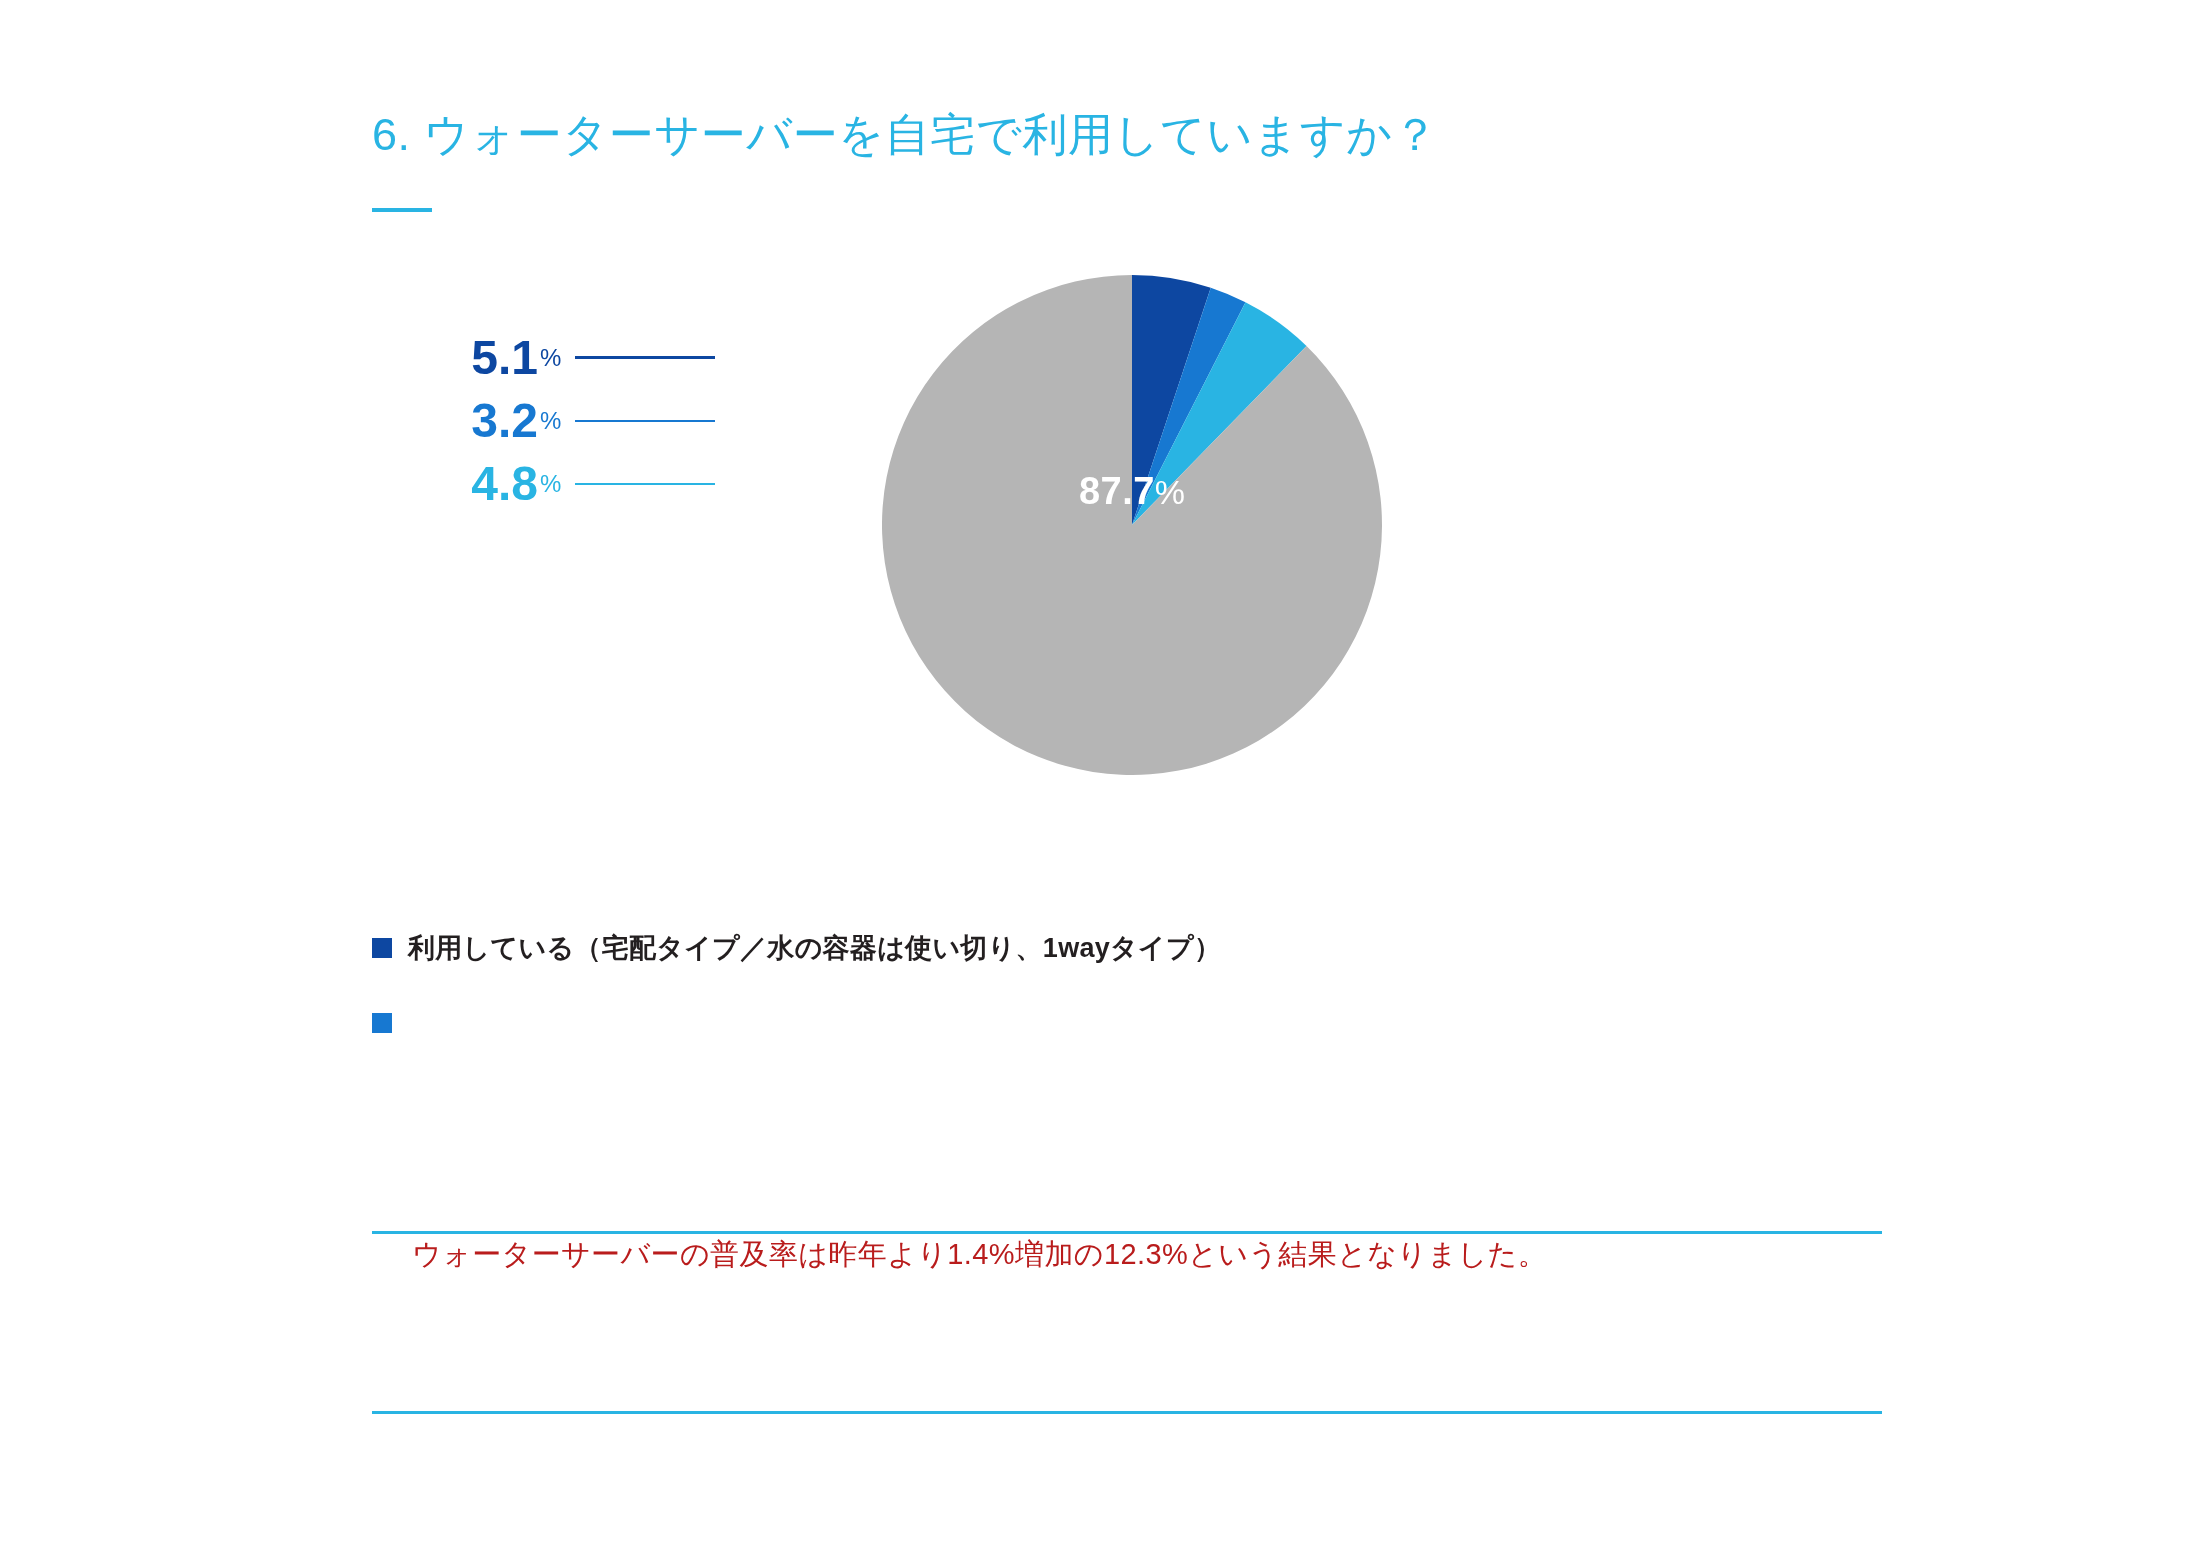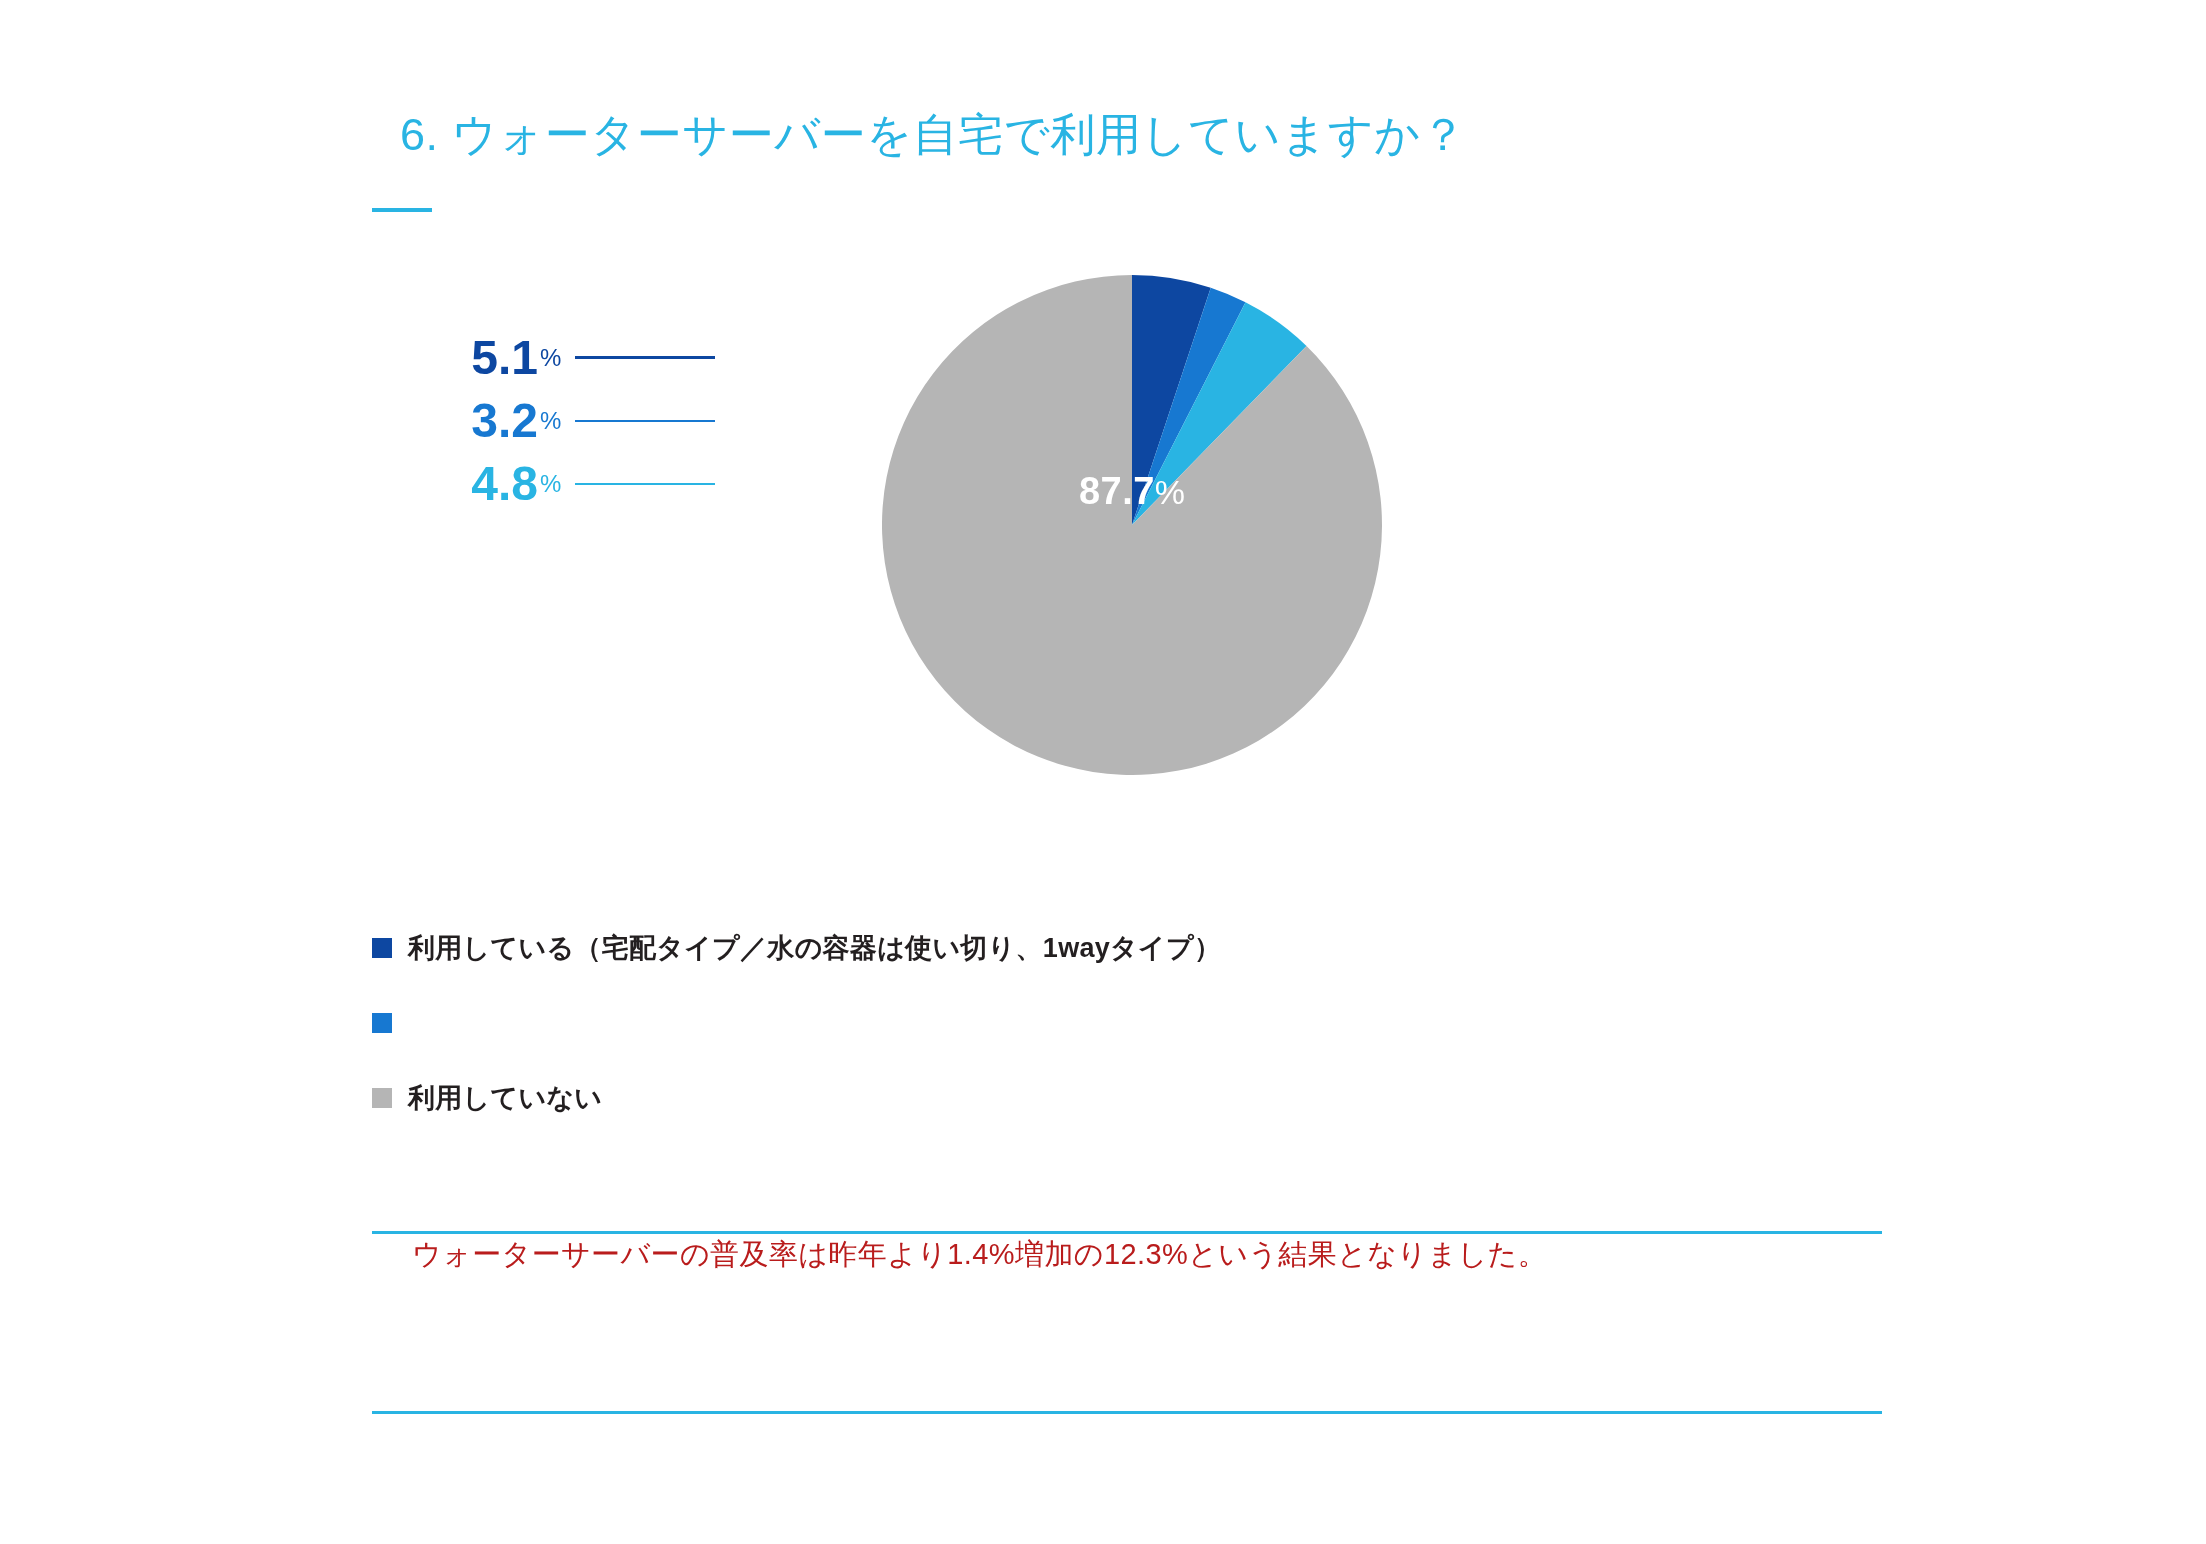--- a/index.html
+++ b/index.html
@@ -19,21 +19,20 @@
   
   #title {
     position: absolute;
     left: 372px;
     top: 105px;
     font-size: 45px;
     font-weight: 500;
     letter-spacing: 0.5px;
     color: #29b4e3;
     white-space: nowrap;
-    margin-left: 28px;
   }
   #title-rule {
     position: absolute;
     left: 372px;
     top: 208px;
     width: 60px;
     height: 4px;
     background: #29b4e3;
   }
 
@@ -208,21 +207,17 @@
 </div>
 
 <div id="legend">
   <div class="legend-item">
     <span class="legend-swatch" style="background:#0d47a1"></span>
     <span class="legend-label">利用している（宅配タイプ／水の容器は使い切り、1wayタイプ）</span>
   </div>
   <div class="legend-item">
     <span class="legend-swatch" style="background:#1778d1"></span>
   </div>
-  <div class="legend-item">
-    <span class="legend-swatch" style="background:#b5b5b5"></span>
-    <span class="legend-label">利用していない</span>
-  </div>
 </div>
 
 <div id="rule-top"></div>
 <div id="note">ウォーターサーバーの普及率は昨年より1.4%増加の12.3%という結果となりました。</div>
 <div id="rule-bottom"></div>
 
 </body></html>

